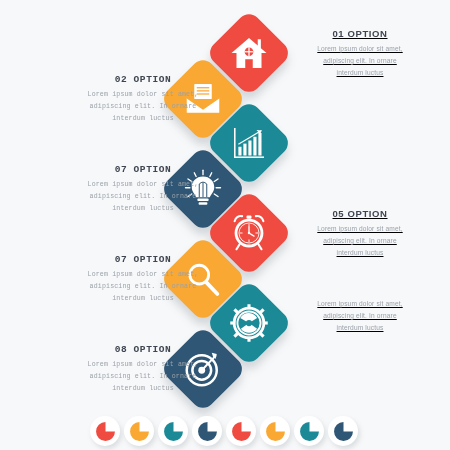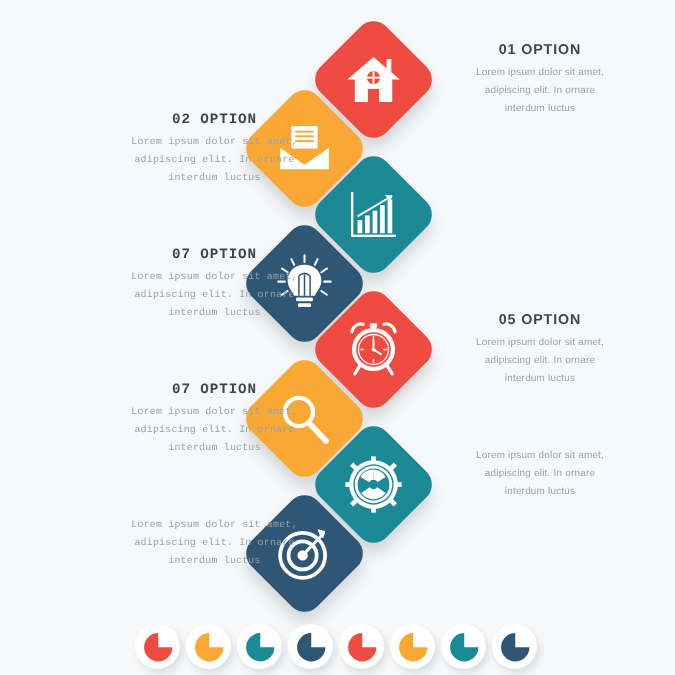--- a/index.html
+++ b/index.html
@@ -60,21 +60,21 @@
   }
   .txt .body {
     font-size: 6.6px;
     line-height: 1.85;
     color: #9aa1a9;
     margin: 0;
     text-align: center;
     letter-spacing: 0.15px;
   }
   .txt.left  { text-align: center; font-family: Liberation Mono, monospace; }
-  .txt.right { text-align: center; }
+  .txt.right { text-align: center; text-decoration: underline; }
 
   
   .pie-row {
     position: absolute;
     left: 0;
     top: 412px;
     width: 450px;
     height: 38px;
   }
   .pie {
@@ -291,20 +291,21 @@
       <svg viewBox="0 0 64 64">
         <circle cx="30" cy="34" r="24" fill="none" stroke="#ffffff" stroke-width="4"></circle>
         <circle cx="30" cy="34" r="15" fill="none" stroke="#ffffff" stroke-width="4"></circle>
         <circle cx="30" cy="34" r="5.5" fill="#ffffff"></circle>
         <line x1="30" y1="34" x2="52" y2="11" stroke="#ffffff" stroke-width="3.2" stroke-linecap="round"></line>
         <path d="M46 6 L54 8 L52 16 L48 12 Z" fill="#ffffff"></path>
       </svg>
     </span>
   </div>
   <div class="txt left" style="left:68px; top:344px;">
+    <p class="title">08 OPTION</p>
     <p class="body">
       <span>Lorem ipsum dolor sit amet,</span><br>
       <span>adipiscing elit. In ornare</span><br>
       <span>interdum luctus</span>
     </p>
   </div>
 
   <div class="pie-row">
       <div class="pie" style="left: 90px; top: 4px;">
         <svg viewBox="0 0 40 40">

